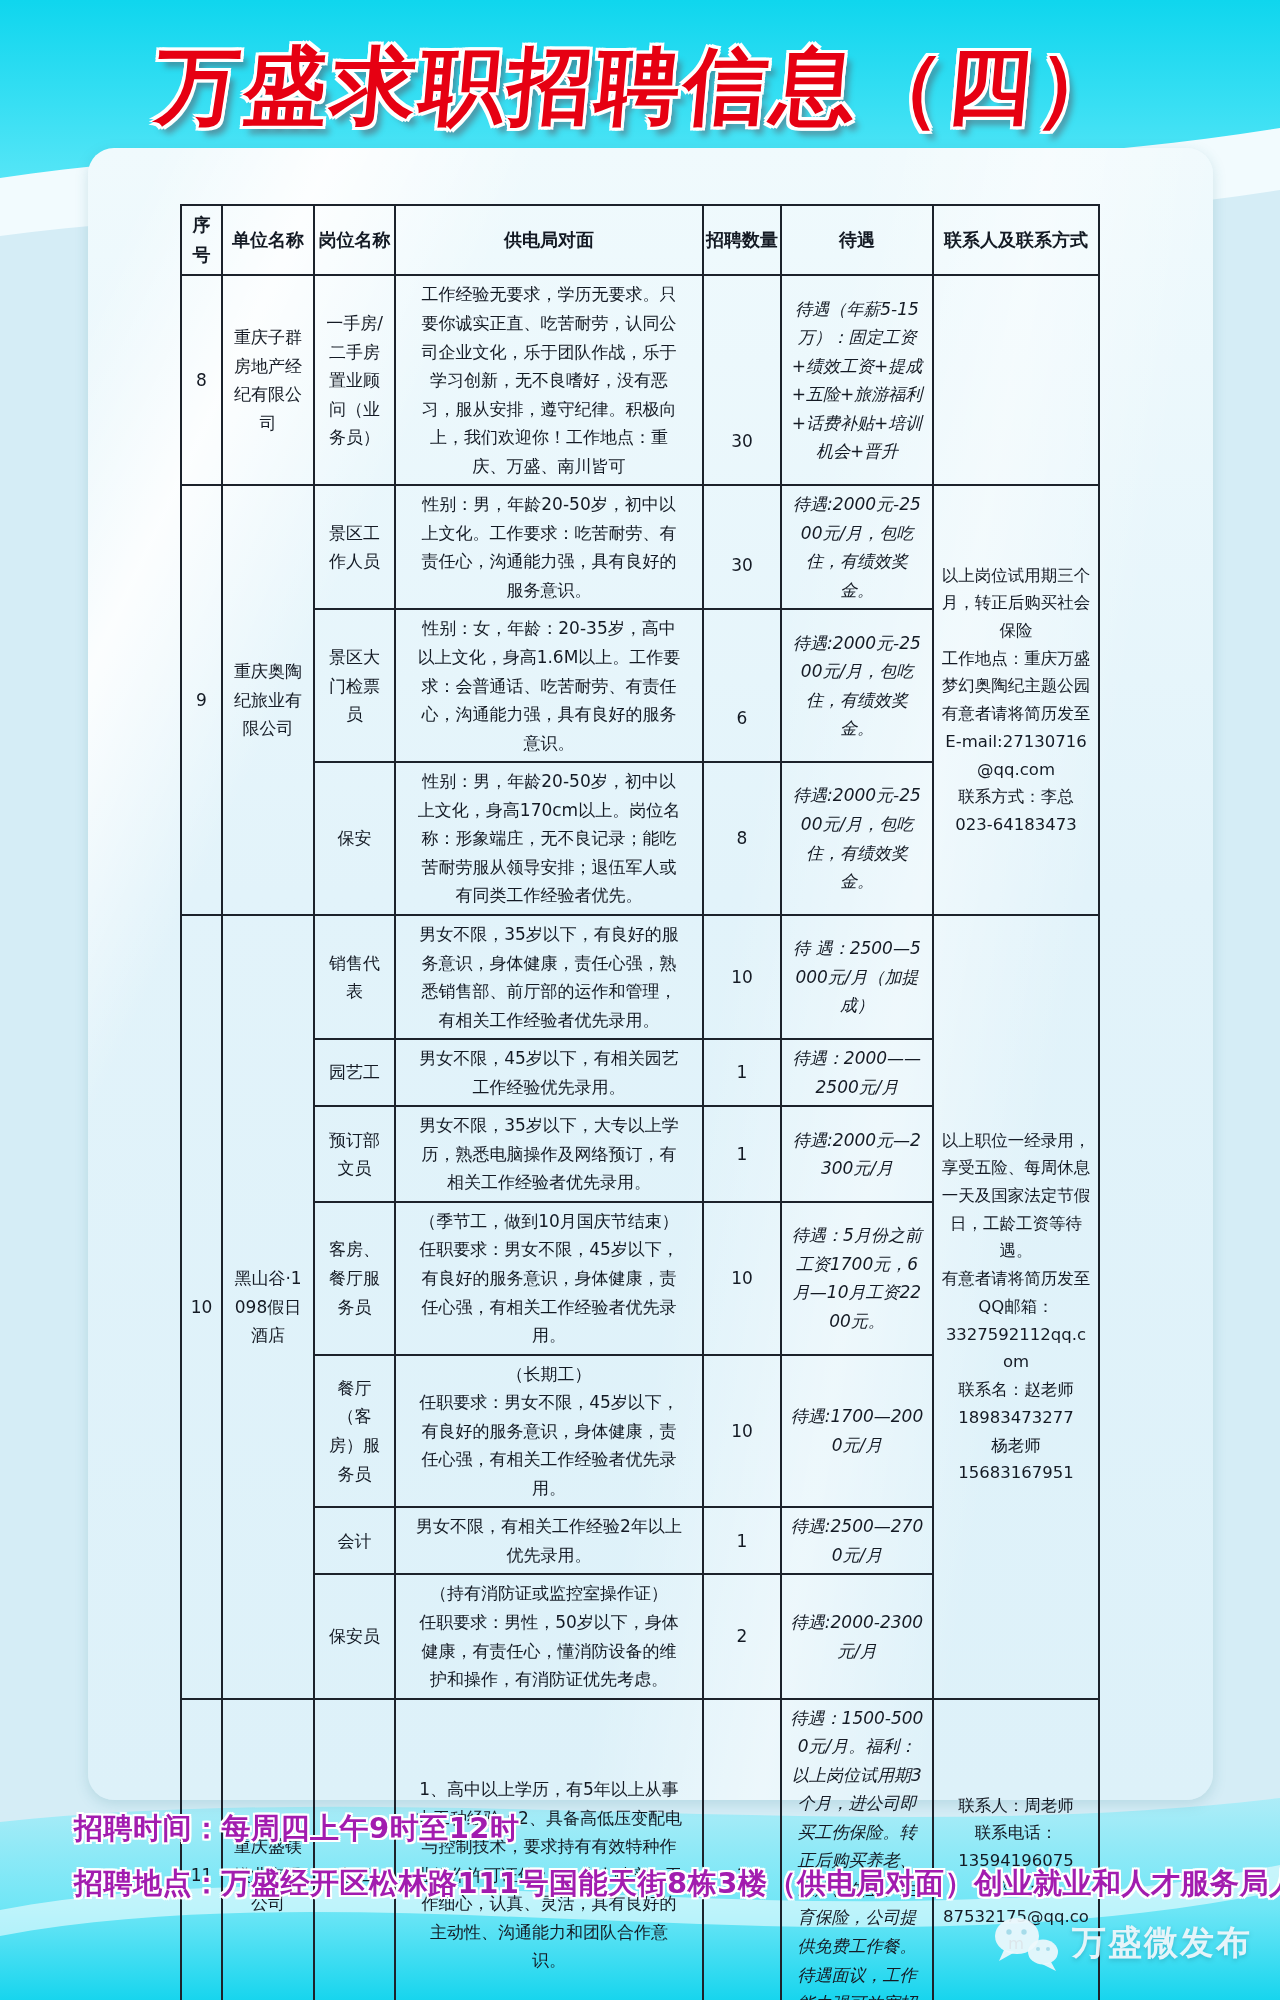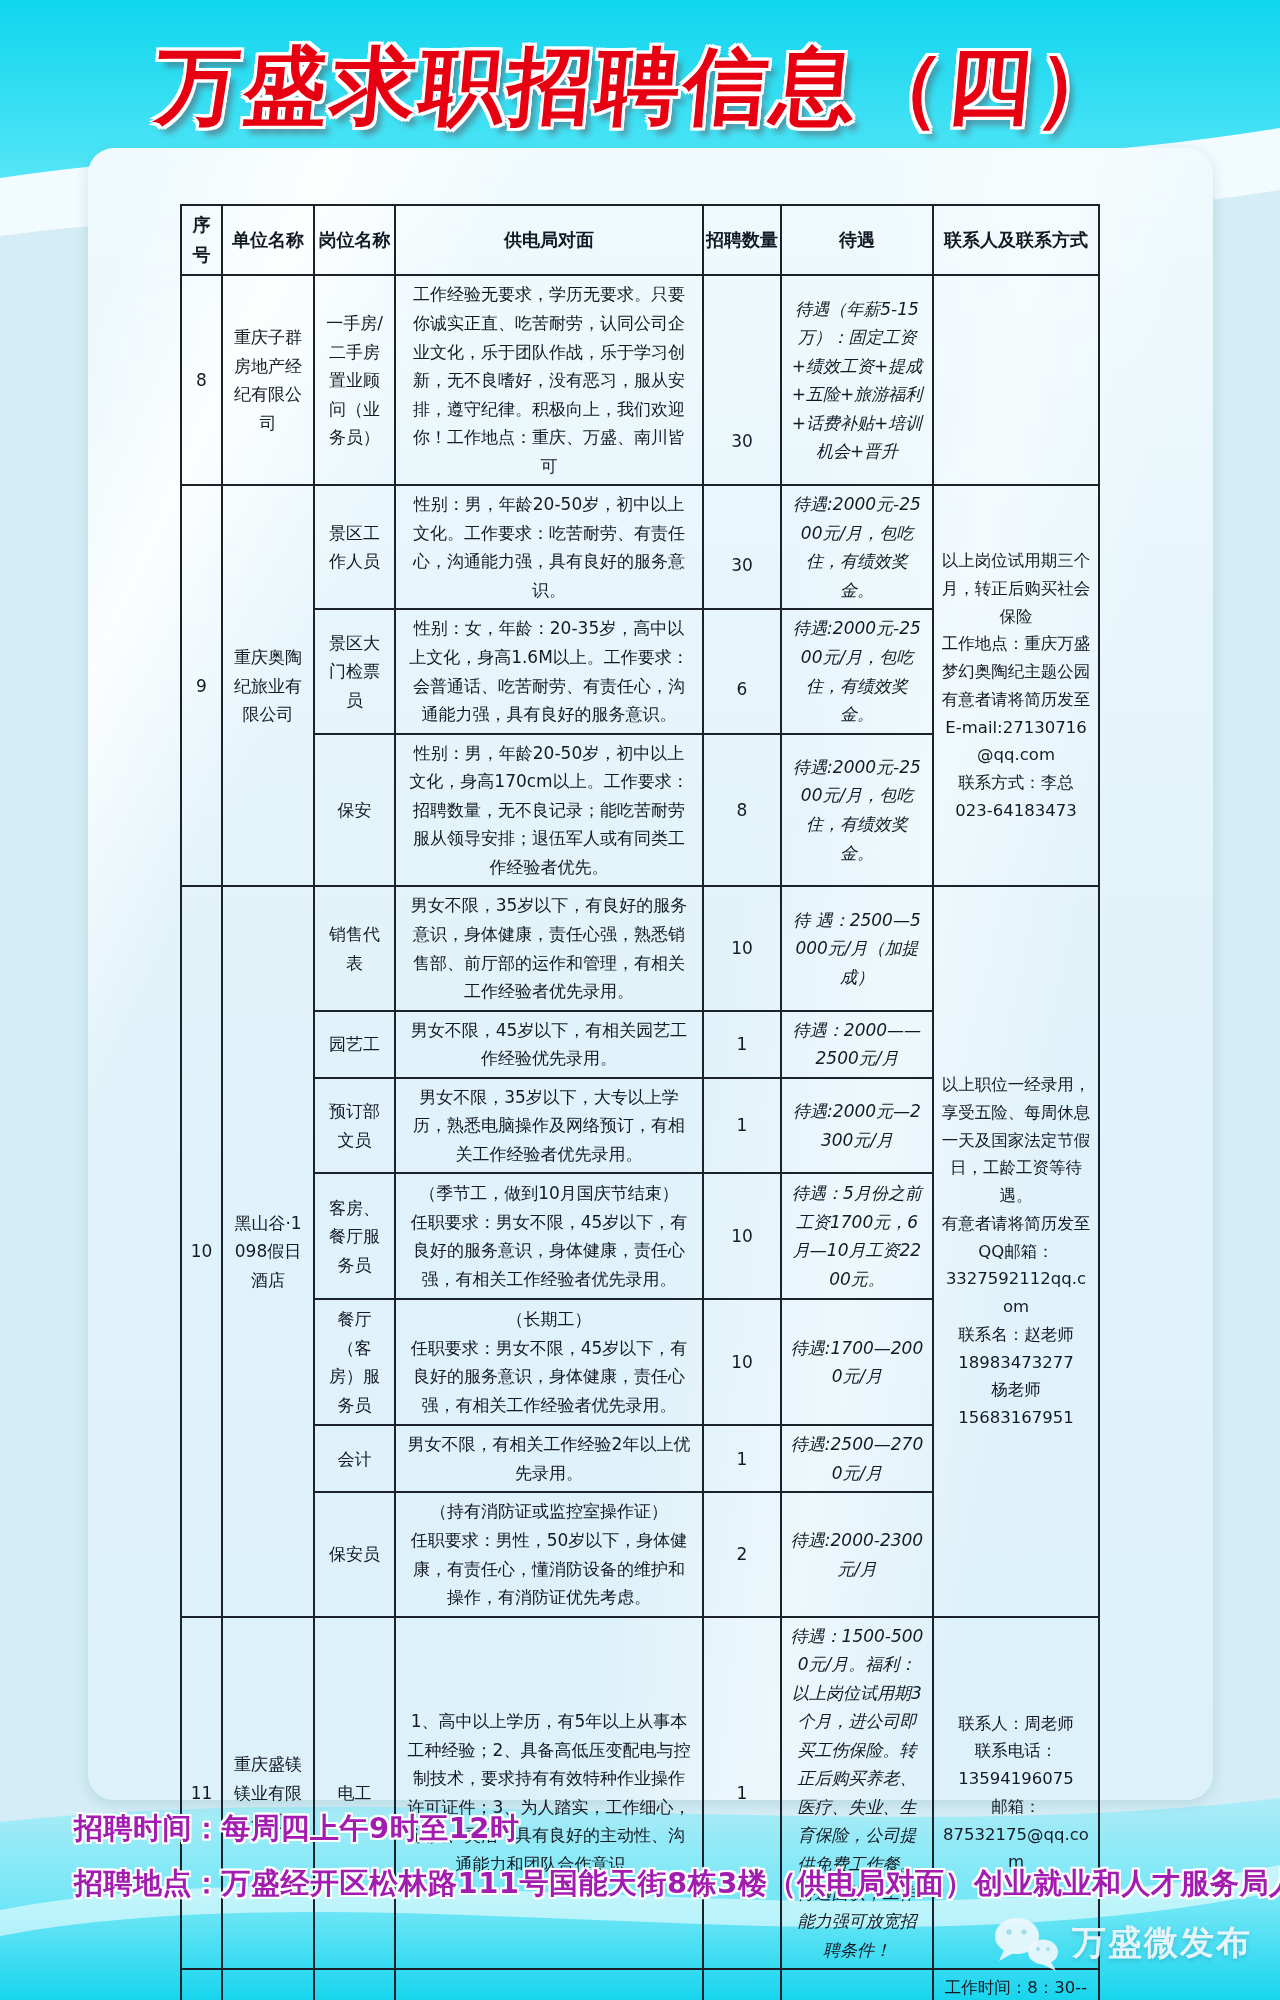--- a/index.html
+++ b/index.html
@@ -34,21 +34,21 @@
     box-shadow:0 4px 14px rgba(40,120,140,.18);
   }
 
   
   table.jobs{ border-collapse:collapse; table-layout:fixed; width:918px;
               margin:56px 0 0 92px; color:#141a24; }
   .jobs th,.jobs td{ border:2px solid #1c222b; padding:3px 6px;
     font-size:17px; line-height:1.68; vertical-align:middle;
     text-align:center; word-break:break-all; }
   .jobs th{ font-weight:600; font-size:18px; padding:4px 2px; }
-  td.req{ white-space:pre-line; padding:4px 10px; }
+  td.req{ white-space:pre-line; padding:4px 18px; }
   td.salary{ white-space:pre-line; padding:4px 8px;font-style:italic; }
   td.contact{ white-space:pre-line; padding:4px 7px; font-size:16.5px; }
   td.count-low{ vertical-align:bottom; padding-bottom:29px; }
 
   
   .footer{ position:absolute; left:74px; top:1814px; width:1160px; color:#a21caf; }
   .f-line{ font-size:29px; font-weight:800; line-height:1; margin-bottom:26px;
     letter-spacing:.5px; white-space:nowrap;
     text-shadow:2px 0 0 #fff,-2px 0 0 #fff,0 2px 0 #fff,0 -2px 0 #fff,
                 2px 2px 0 #fff,-2px 2px 0 #fff,2px -2px 0 #fff,-2px -2px 0 #fff; }
@@ -142,21 +142,21 @@
 023-64183473</td>
         </tr>
         <tr style="height:118px">
           <td class="position">景区大门检票员</td>
           <td class="req">性别：女，年龄：20-35岁，高中以上文化，身高1.6M以上。工作要求：会普通话、吃苦耐劳、有责任心，沟通能力强，具有良好的服务意识。</td>
           <td class="count count-low">6</td>
           <td class="salary">待遇:2000元-2500元/月，包吃住，有绩效奖金。</td>
         </tr>
         <tr style="height:108px">
           <td class="position">保安</td>
-          <td class="req">性别：男，年龄20-50岁，初中以上文化，身高170cm以上。工作要求：招聘数量，无不良记录；能吃苦耐劳服从领导安排；退伍军人或有同类工作经验者优先。</td>
+          <td class="req">性别：男，年龄20-50岁，初中以上文化，身高170cm以上。岗位名称：形象端庄，无不良记录；能吃苦耐劳服从领导安排；退伍军人或有同类工作经验者优先。</td>
           <td class="count">8</td>
           <td class="salary">待遇:2000元-2500元/月，包吃住，有绩效奖金。</td>
         </tr>
 
         <tr style="height:110px">
           <td class="serial" rowspan="7">10</td>
           <td class="company" rowspan="7">黑山谷·1098假日酒店</td>
           <td class="position">销售代表</td>
           <td class="req">男女不限，35岁以下，有良好的服务意识，身体健康，责任心强，熟悉销售部、前厅部的运作和管理，有相关工作经验者优先录用。</td>
           <td class="count">10</td>

